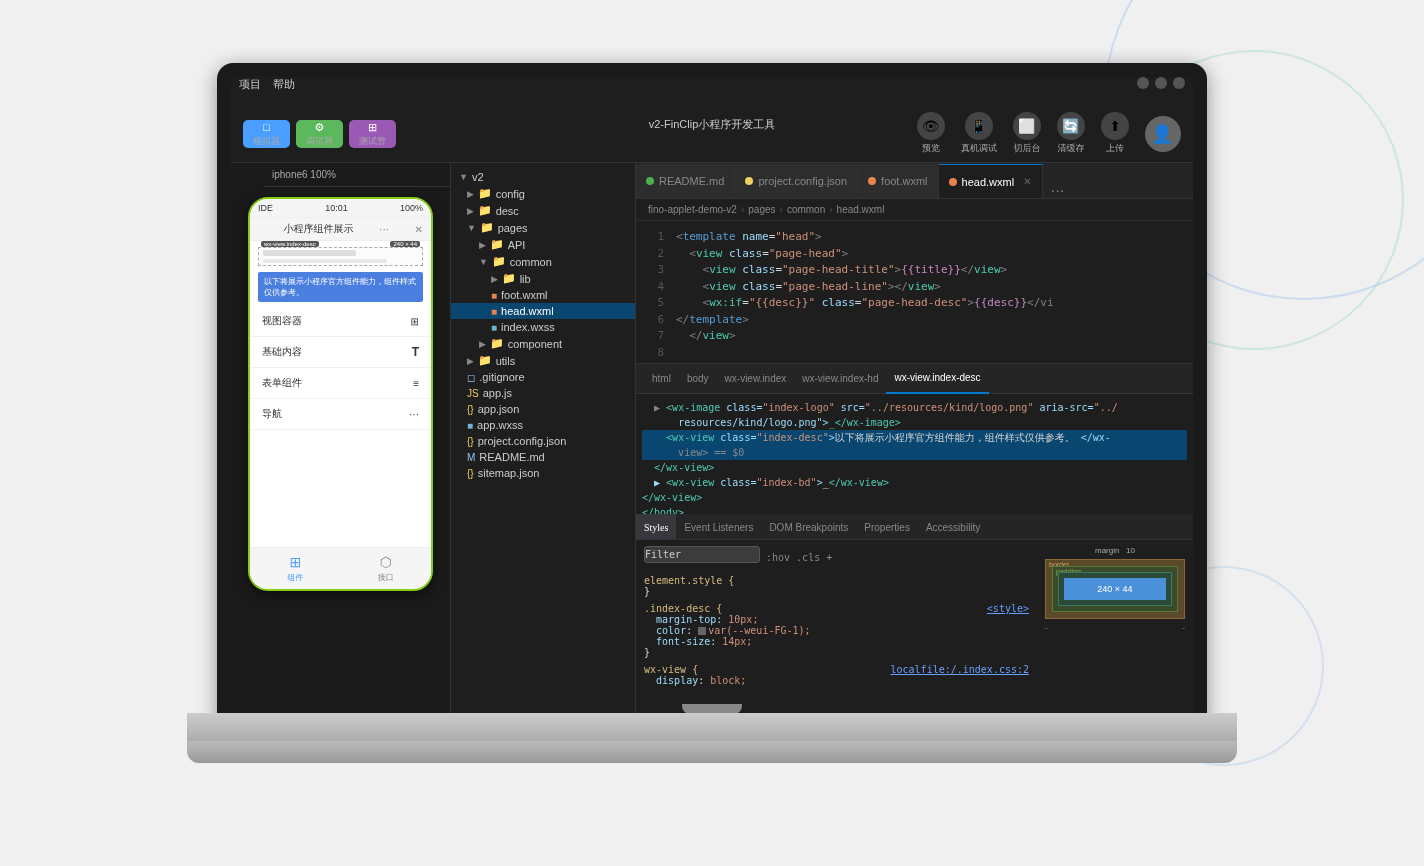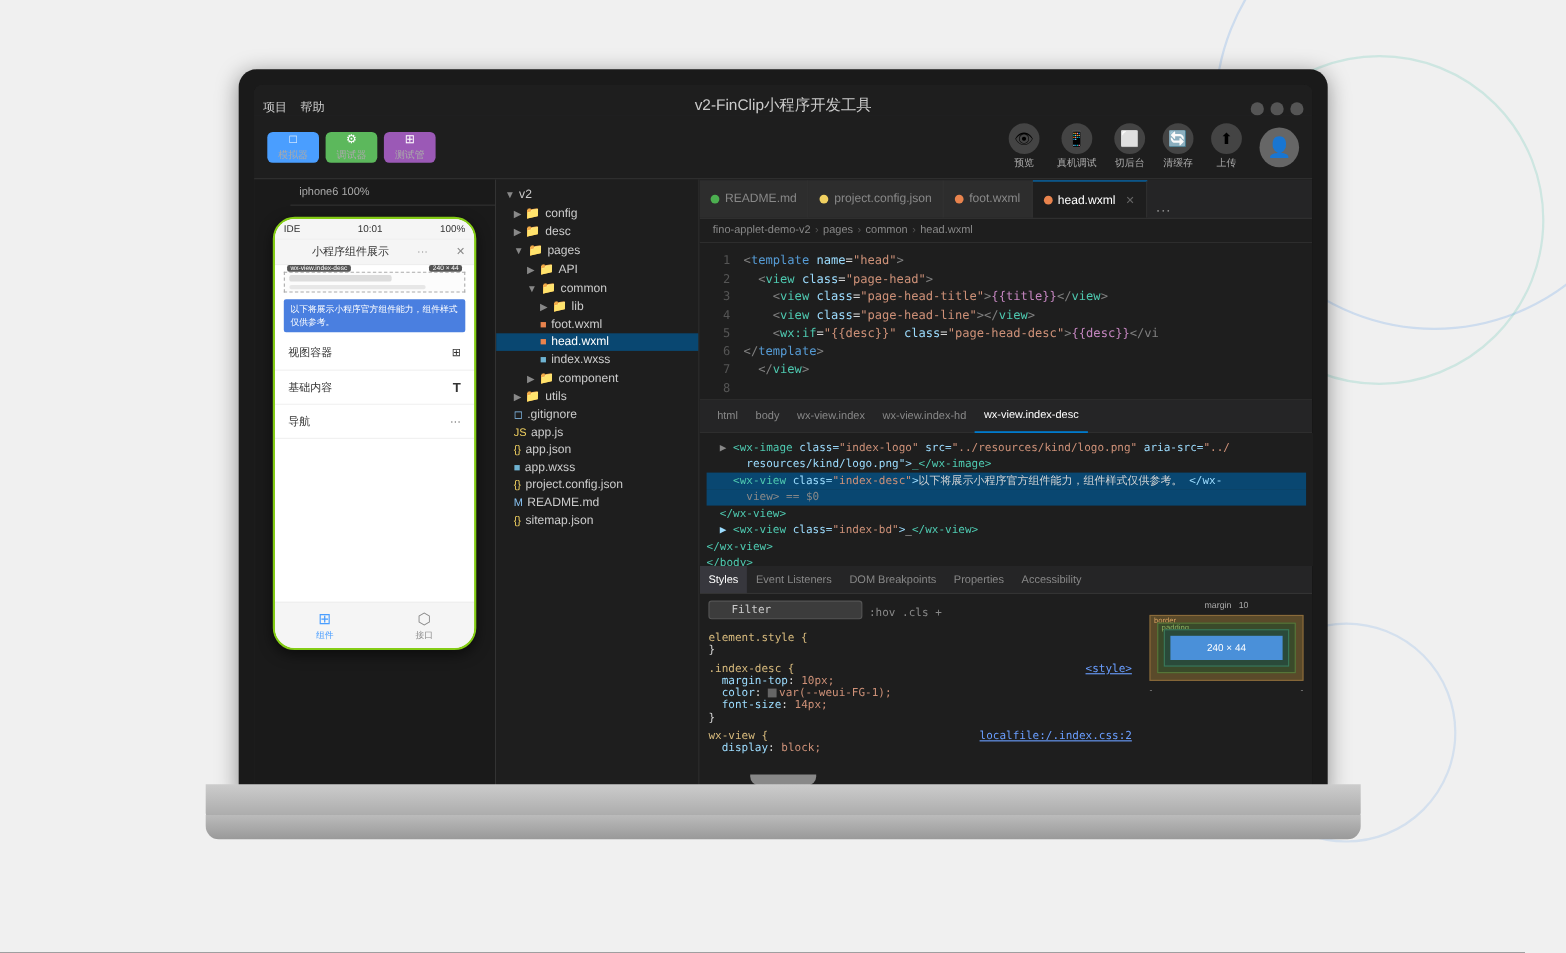--- a/index.html
+++ b/index.html
@@ -96,37 +96,38 @@
       background: #252526;
       display: flex;
       flex-direction: column;
     }
 
     
     .title-bar {
       height: 28px;
       background: #1e1e1e;
       display: flex;
-      align-items: flex-end;
+      align-items: flex-start;
       justify-content: space-between;
       padding: 0 8px;
       flex-shrink: 0;
     }
     .title-bar-menu {
       display: flex;
       gap: 12px;
       font-size: 11px;
       color: #ccc;
     }
     .title-bar-title {
-      font-size: 14px;
+      font-size: 11px;
       color: #ccc;
       position: absolute;
       left: 50%;
       transform: translateX(-50%);
+      margin-top: 40px;
     }
     .title-bar-controls {
       display: flex;
       gap: 6px;
     }
     .win-btn {
       width: 12px; height: 12px;
       border-radius: 50%;
       background: #555;
     }
@@ -495,43 +496,43 @@
     .element-tab {
       padding: 0 8px;
       height: 26px;
       display: flex;
       align-items: center;
       font-size: 10px;
       color: #888;
       cursor: pointer;
       white-space: nowrap;
     }
-    .element-tab.active { background: #37373d; color: #fff; }
+    .element-tab.active { background: #37373d; color: #fff; font-family: Liberation Serif, serif; }
 
     .styles-panel {
       display: flex;
       flex: 1;
       overflow: hidden;
     }
     .styles-left {
       flex: 1;
       padding: 6px 8px;
       font-size: 10px;
       font-family: 'Consolas', monospace;
       color: #d4d4d4;
       overflow: auto;
     }
     .styles-filter {
       background: #3c3c3c;
       border: 1px solid #555;
       border-radius: 3px;
-      padding: 2px 20px;
+      padding: 2px 0;
       font-size: 10px;
       color: #ccc;
-      width: 140px;
+      width: 116px;
       margin-bottom: 6px;
       display: flex;
       align-items: center;
       gap: 4px;
     }
     .css-rule { margin-bottom: 6px; }
     .css-selector { color: #d7ba7d; }
     .css-prop { color: #9cdcfe; }
     .css-val { color: #ce9178; }
     .css-link { color: #6a9eff; text-decoration: underline; float: right; }
@@ -680,20 +681,24 @@
                   </div>
                   <div class="phone-blue-selection">以下将展示小程序官方组件能力，组件样式仅供参考。</div>
 
                   <div class="phone-list-item">
                     <span>视图容器</span>
                     <span>⊞</span>
                   </div>
                   <div class="phone-list-item">
                     <span>基础内容</span>
                     <span style="font-size:12px;font-weight:bold;">T</span>
+                  </div>
+                  <div class="phone-list-item">
+                    <span>表单组件</span>
+                    <span>≡</span>
                   </div>
                   <div class="phone-list-item">
                     <span>导航</span>
                     <span>···</span>
                   </div>
                 </div>
                 <div class="phone-nav-bar">
                   <div class="phone-nav-item active">
                     <span class="nav-icon">⊞</span>
                     <span>组件</span>

